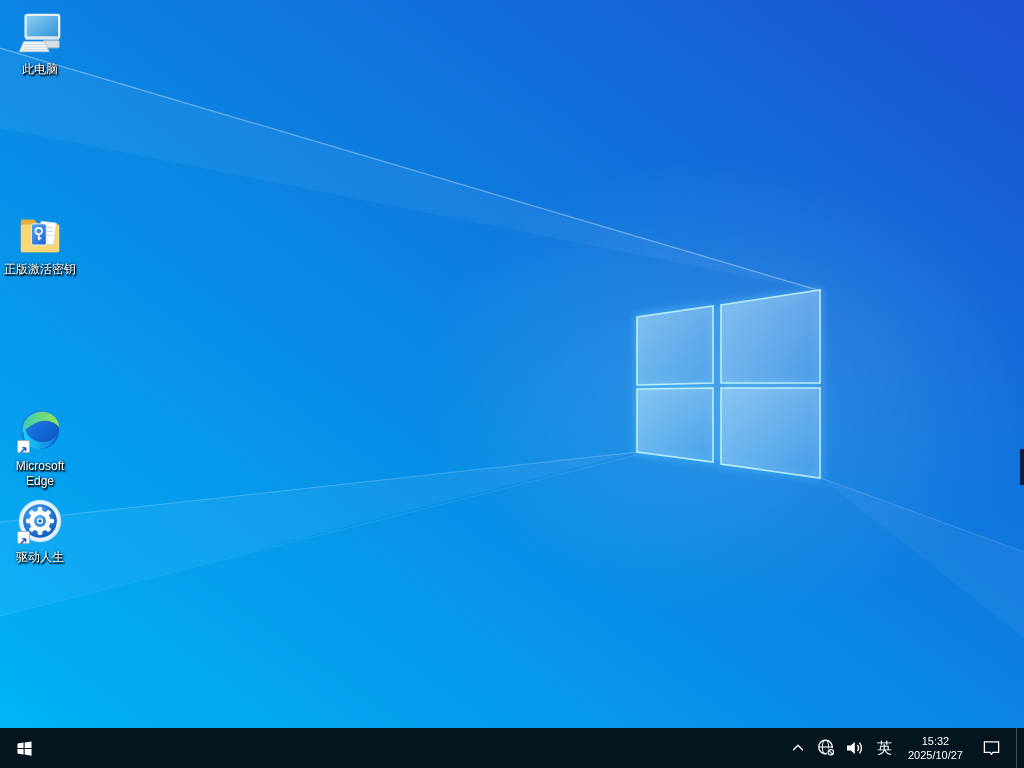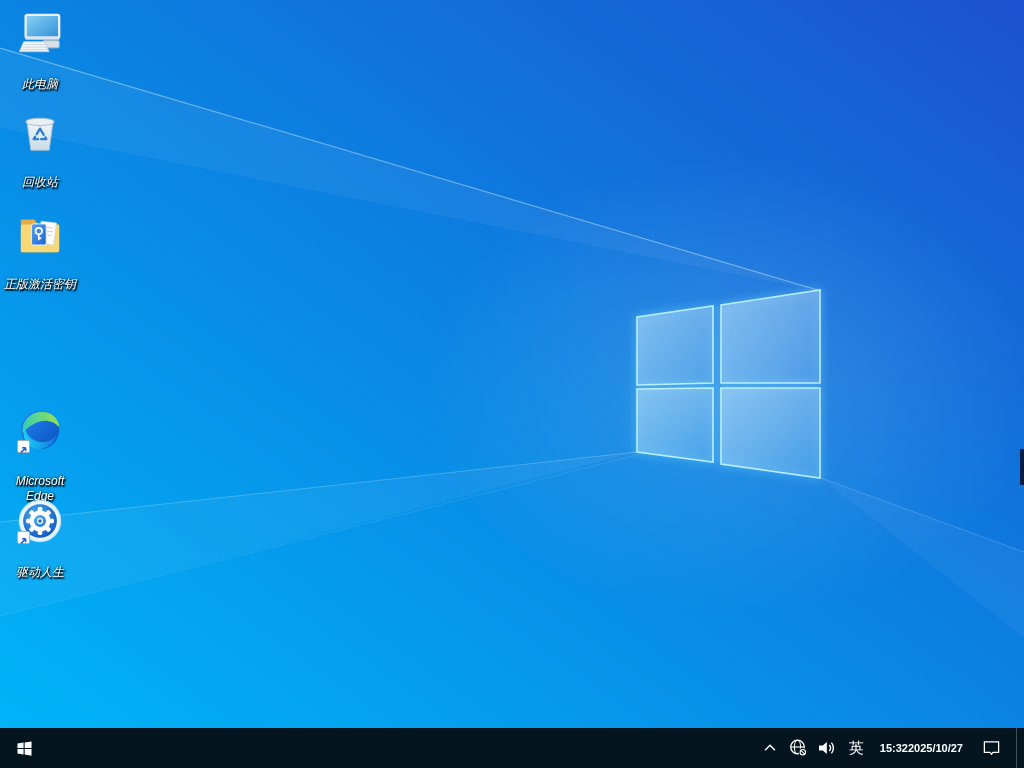--- a/index.html
+++ b/index.html
@@ -10,34 +10,34 @@
   .wallpaper-svg{position:absolute;left:0;top:0;}
   .edge-artifact{position:absolute;right:0;top:449px;width:4px;height:36px;
     background:rgba(6,14,44,.85);}
   
   .icon-item{position:absolute;left:1px;width:78px;display:flex;flex-direction:column;
     align-items:center;cursor:default;}
   .icon-art{position:relative;width:46px;height:46px;display:flex;align-items:center;
     justify-content:center;}
   .shortcut-badge{position:absolute;left:0;bottom:0;width:13px;height:13px;background:#fff;
     border:1px solid #9db2c4;border-radius:2px;box-sizing:border-box;}
-  .icon-label{margin-top:21px;max-width:78px;font-size:12px;line-height:15px;color:#fff;
+  .icon-label{margin-top:6px;max-width:78px;font-size:12px;line-height:15px;color:#fff;
     text-align:center;text-shadow:1px 1px 2px rgba(0,0,0,.95),0 0 3px rgba(0,0,0,.7),
-    1px 2px 1px rgba(0,0,0,.8);word-break:break-word;font-style:italic;}
+    1px 2px 1px rgba(0,0,0,.8);word-break:break-word;}
   
   .taskbar{position:absolute;left:0;bottom:0;width:1024px;height:40px;background:#041520;
     display:flex;align-items:stretch;z-index:5;}
   .start-button{width:48px;display:flex;align-items:center;justify-content:center;}
   .taskbar-spacer{flex:1;}
   .tray{display:flex;align-items:center;gap:9px;padding-right:2px;}
   .tray-btn{display:flex;align-items:center;justify-content:center;height:40px;}
   .ime-indicator{color:#fff;font-size:15px;padding:0 3px;
     font-family:"DejaVu Sans","Liberation Sans",sans-serif;}
-  .clock{display:flex;align-items:center;justify-content:space-between;
-    color:#fff;font-size:11px;line-height:14px;padding:0 4px;font-weight:bold;}
+  .clock{display:flex;flex-direction:column;align-items:center;justify-content:space-between;
+    color:#fff;font-size:11px;line-height:14px;padding:0 4px;}
   .show-desktop{width:5px;height:40px;border-left:1px solid rgba(255,255,255,.25);}
 </style>
 </head>
 <body>
 
 <div class="desktop">
   <svg class="wallpaper-svg" width="1024" height="728" viewBox="0 0 1024 728">
     <defs>
       <linearGradient id="pane" x1="0" y1="0" x2="1" y2="1">
         <stop offset="0" stop-color="#ffffff" stop-opacity="0.32"></stop>
@@ -87,36 +87,20 @@
         <g stroke="#c7d3db" stroke-width="0.9">
           <line x1="7.8" y1="36" x2="30.2" y2="36"></line>
           <line x1="6.6" y1="38.8" x2="31.4" y2="38.8"></line>
           <line x1="5.4" y1="41.4" x2="32.6" y2="41.4"></line>
         </g>
       </svg>
     </div>
     <div class="icon-label">此电脑</div>
   </div>
 
-  <div class="icon-item" style="top:108px;">
-    <div class="icon-art">
-      <svg width="46" height="46" viewBox="0 0 48 48">
-        <defs>
-          <linearGradient id="binG" x1="0" y1="0" x2="0" y2="1">
-            <stop offset="0" stop-color="#f7fafc"></stop>
-              <stop offset="1" stop-color="#d2dde7"></stop>
-          </linearGradient>
-        </defs>
-        <polygon points="10.5,15 14.5,44 33.5,44 37.5,15" fill="url(#binG)" stroke="#b7c5d1" stroke-width="1" opacity="0.97"></polygon>
-        <ellipse cx="24" cy="14.5" rx="14.6" ry="3.9" fill="#e9f0f5" stroke="#b2c1cd" stroke-width="1.1"></ellipse>
-        <path d="M24,21.5 L30.6,32.5 L17.4,32.5 Z" fill="none" stroke="#2f7fd6" stroke-width="2.4" stroke-linecap="round" stroke-linejoin="round" stroke-dasharray="7.5 3.2"></path>
-      </svg>
-    </div>
-    <div class="icon-label">回收站</div>
-  </div>
 
   <div class="icon-item" style="top:210px;">
     <div class="icon-art">
       <svg width="46" height="46" viewBox="0 0 48 48">
         <defs>
           <linearGradient id="keyB" x1="0" y1="0" x2="1" y2="1">
             <stop offset="0" stop-color="#57a4f2"></stop>
               <stop offset="1" stop-color="#1b62d6"></stop>
           </linearGradient>
         </defs>

